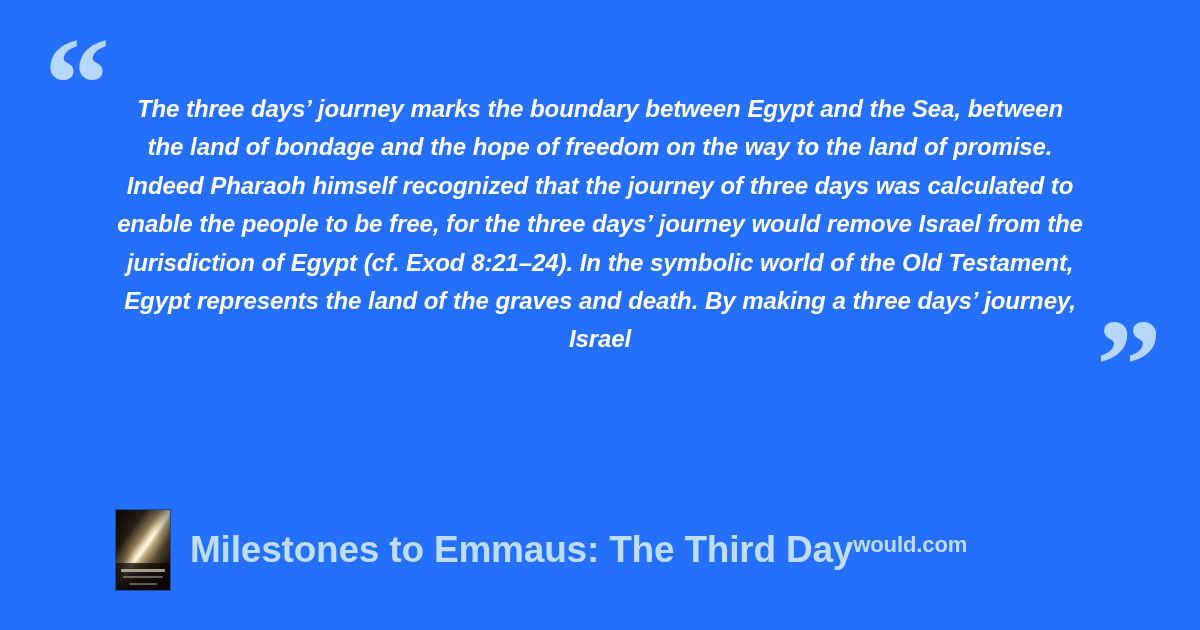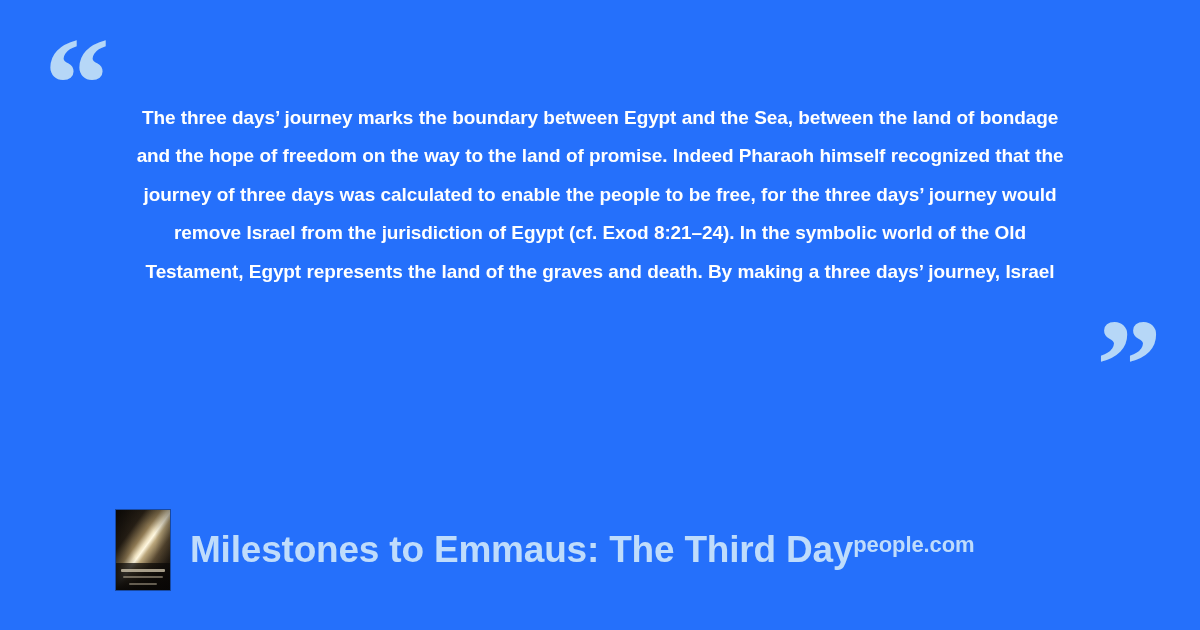--- a/index.html
+++ b/index.html
@@ -41,28 +41,29 @@
 
   
   #quote-block {
     position: absolute;
     left: 108px;
     top: 82px;
     width: 984px;
     text-align: center;
   }
   #quote-text {
-    margin: 17px;
+    margin: 8px;
     color: #ffffff;
-    font-size: 19px;
+    font-size: 24px;
     font-weight: 700;
     line-height: 38.4px;
     letter-spacing: -0.1px;
     word-spacing: 0.2px;
     text-align: center;
+    font-style: italic;
   }
 
   
   #footer {
     position: absolute;
     left: 116px;
     bottom: 40px;
     display: flex;
     align-items: center;
     gap: 20px;
@@ -173,18 +174,18 @@
       <div class="beam"></div>
       <div class="vignette"></div>
       <div class="band"></div>
       <div class="cover-title"></div>
       <div class="cover-sub"></div>
       <div class="cover-author"></div>
     </div>
 
     <div id="footer-text">
       <div id="resource-title">Milestones to Emmaus: The Third Day</div>
-      <div id="site-name">people.com</div>
+      <div id="site-name">would.com</div>
     </div>
 
   </div>
 
 </div>
 
 </body></html>

